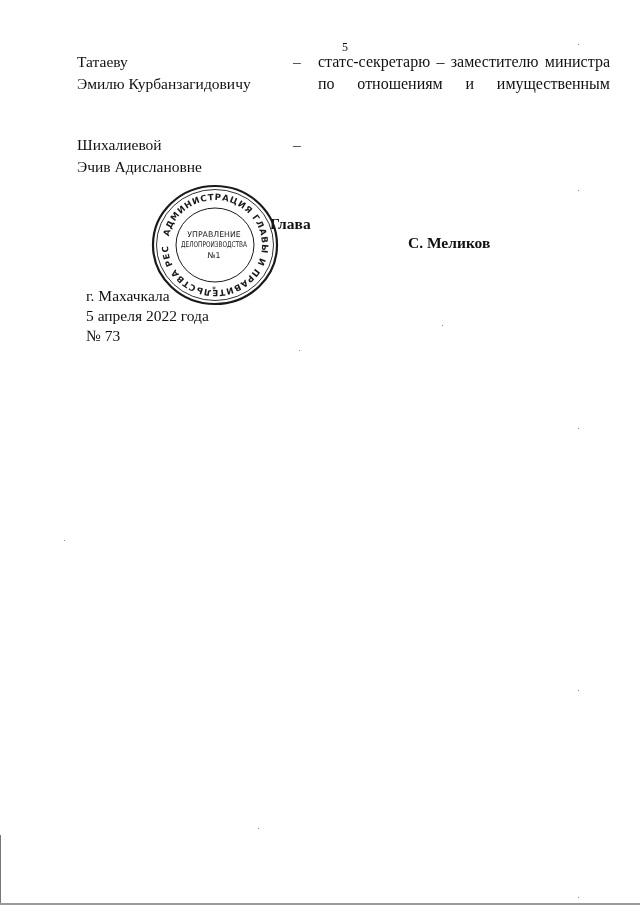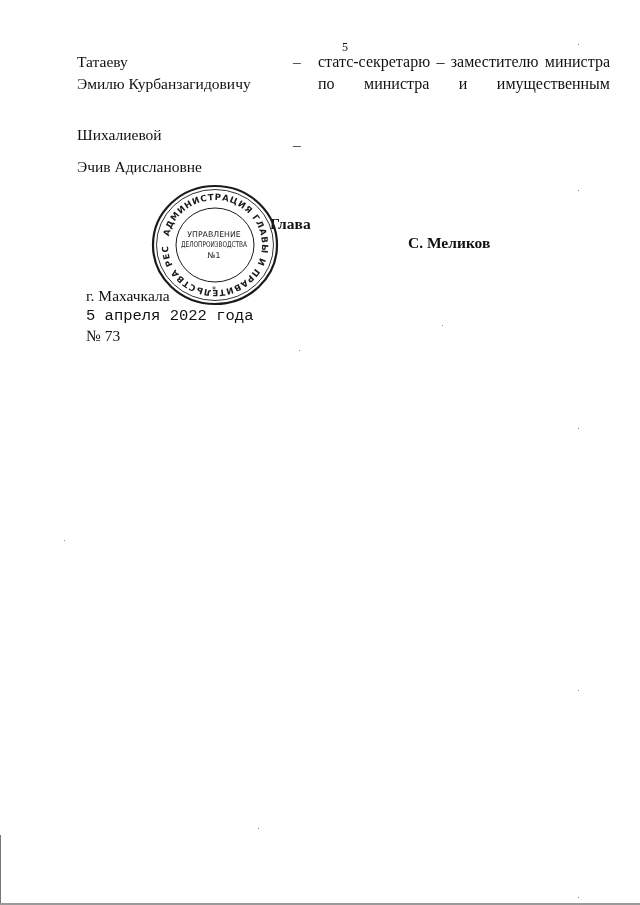--- a/index.html
+++ b/index.html
@@ -23,23 +23,23 @@
 <div class="page">
   <div class="edge-left"></div>
   <div class="edge-bottom"></div>
 
   <div class="page-num">5</div>
 
   <div class="t" style="left:77px; top:51px;">Татаеву</div>
   <div class="t" style="left:77px; top:73px;">Эмилю Курбанзагидовичу</div>
   <div class="dash" style="left:293px; top:51px;">–</div>
   <div class="just" style="left:318px; top:51px; width:292px;">статс-секретарю – заместителю министра</div>
-  <div class="just" style="left:318px; top:73px; width:292px;">по министра и имущественным</div>
+  <div class="just" style="left:318px; top:73px; width:292px;">по отношениям и имущественным</div>
 
-  <div class="t" style="left:77px; top:124px;">Шихалиевой</div>
+  <div class="t" style="left:77px; top:134px;">Шихалиевой</div>
   <div class="t" style="left:77px; top:156px;">Эчив Адислановне</div>
   <div class="dash" style="left:293px; top:134px;">–</div>
 
   <div class="t bold" style="left:270px; top:213px;">Глава</div>
   <div class="t bold" style="left:408px; top:232px;">С. Меликов</div>
 
   <div class="stamp">
     <svg viewBox="0 0 130 124" xmlns="http://www.w3.org/2000/svg">
       <defs>
         <path id="stampArc" d="M 65,62 m -47,0 a 47,45 0 1,1 94,0 a 47,45 0 1,1 -94,0"></path>
@@ -51,21 +51,21 @@
         <textPath href="#stampArc" startOffset="3%">АДМИНИСТРАЦИЯ ГЛАВЫ И ПРАВИТЕЛЬСТВА РЕСПУБЛИКИ ДАГЕСТАН</textPath>
       </text>
       <text x="64" y="110" font-family="DejaVu Sans, sans-serif" font-size="8" fill="#1a1a1a" text-anchor="middle">*</text>
       <text x="64" y="54" font-family="DejaVu Sans, sans-serif" font-size="7.8" fill="#1a1a1a" text-anchor="middle">УПРАВЛЕНИЕ</text>
       <text x="64" y="64" font-family="DejaVu Sans, sans-serif" font-size="7.8" fill="#1a1a1a" text-anchor="middle" textLength="66" lengthAdjust="spacingAndGlyphs">ДЕЛОПРОИЗВОДСТВА</text>
       <text x="64" y="75" font-family="DejaVu Sans, sans-serif" font-size="7.8" fill="#1a1a1a" text-anchor="middle">№1</text>
     </svg>
   </div>
 
   <div class="t" style="left:86px; top:285px;">г.  Махачкала</div>
-  <div class="t" style="left:86px; top:305px;font-family:Liberation Mono, monospace;">5 апреля 2022 года</div>
+  <div class="t" style="left:86px; top:305px;">5 апреля 2022 года</div>
   <div class="t" style="left:86px; top:325px;text-align:center;">№ 73</div>
 
   <div class="speck" style="left:578px; top:44px;"></div>
   <div class="speck" style="left:578px; top:190px;"></div>
   <div class="speck" style="left:442px; top:325px;"></div>
   <div class="speck" style="left:299px; top:350px;"></div>
   <div class="speck" style="left:578px; top:428px;"></div>
   <div class="speck" style="left:64px; top:540px;"></div>
   <div class="speck" style="left:578px; top:690px;"></div>
   <div class="speck" style="left:258px; top:828px;"></div>

